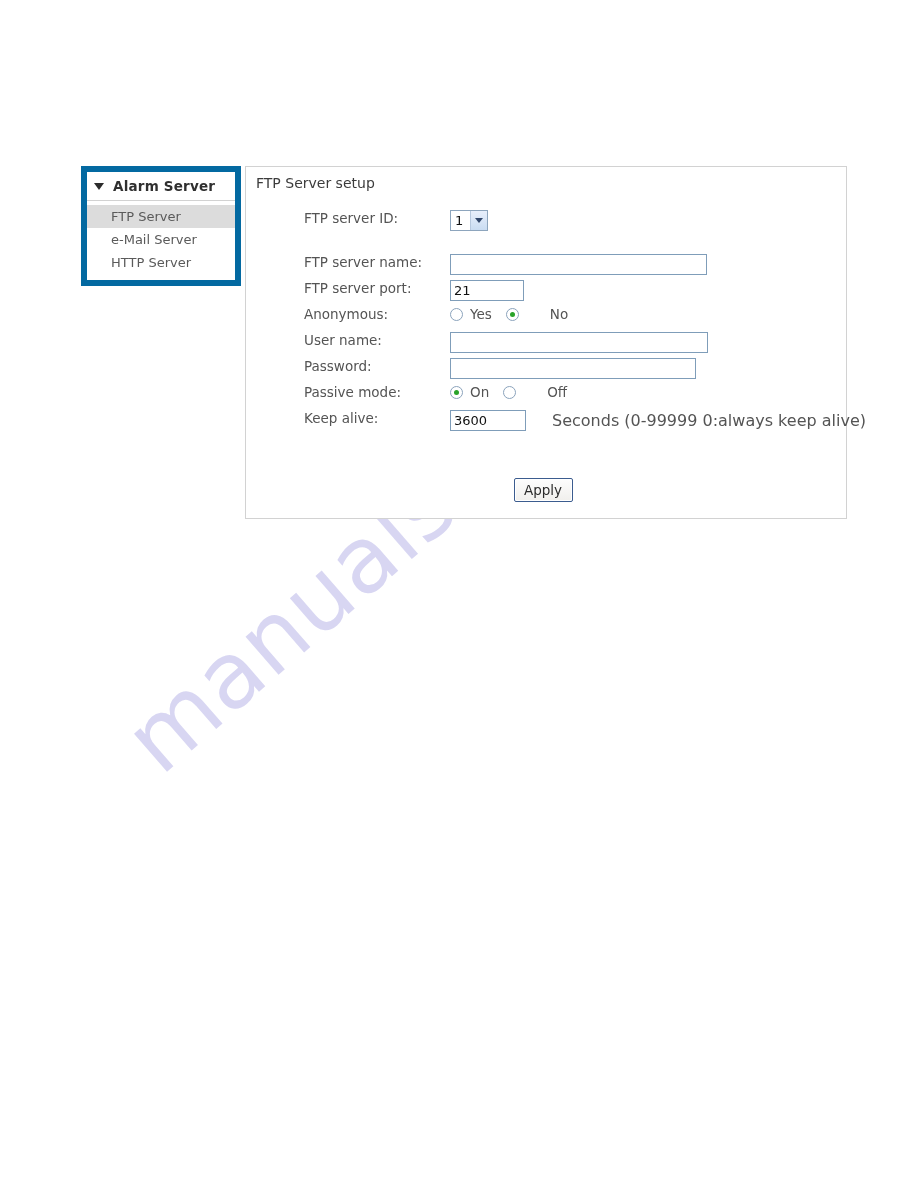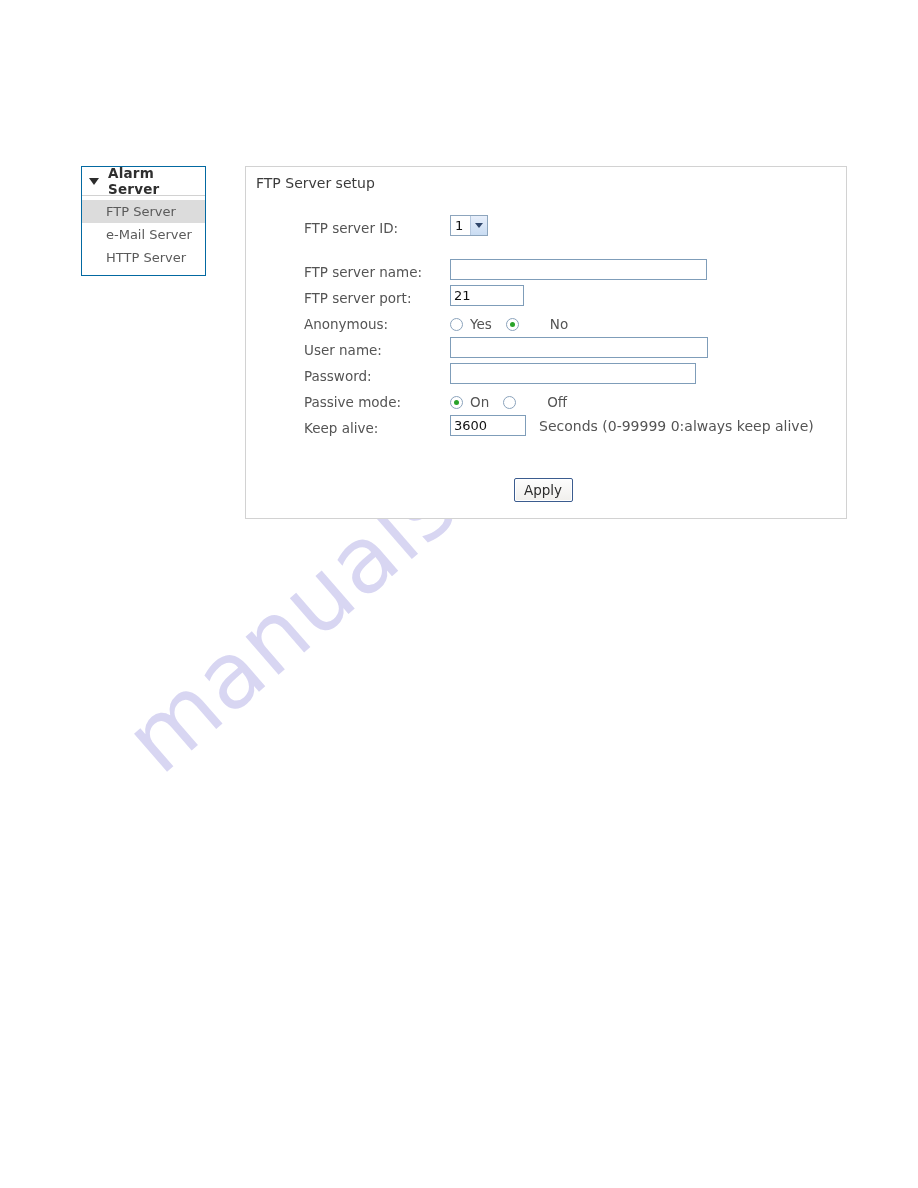--- a/index.html
+++ b/index.html
@@ -40,24 +40,24 @@
     transform: rotate(-41deg);
     transform-origin: left center;
     white-space: nowrap;
   }
 
   
   #sidebar {
     position: absolute;
     left: 81px;
     top: 166px;
-    width: 125px;
-    box-sizing: border-box;
-    background: #ffffff;
-    border: 1px solid #0369a1;
+    width: 160px;
+    box-sizing: border-box;
+    background: #ffffff;
+    border: 6px solid #0369a1;
     z-index: 10;
   }
   #sidebar .menu-header {
     display: flex;
     align-items: center;
     height: 28px;
     border-bottom: 1px solid #d2d2d2;
     padding-left: 7px;
   }
   #sidebar .caret {
@@ -110,21 +110,21 @@
     color: #3c3c3c;
   }
 
   .form {
     position: absolute;
     left: 58px;
     top: 43px;
   }
   .form-row {
     display: flex;
-    align-items: flex-end;
+    align-items: flex-start;
     height: 26px;
   }
   .form-row.row-id { height: 26px; }
   .spacer-row { height: 18px; }
 
   .label {
     width: 146px;
     flex: 0 0 146px;
     font-size: 13.5px;
     color: #545454;
@@ -223,24 +223,24 @@
     border-radius: 50%;
     background: #29a329;
   }
   .radio-label {
     font-size: 13.5px;
     color: #545454;
     white-space: nowrap;
   }
 
   .suffix {
-    font-size: 14px;
+    font-size: 16px;
     color: #545454;
     white-space: nowrap;
-    margin-left: 13px;
+    margin-left: 26px;
   }
 
   
   .apply-wrap {
     position: absolute;
     left: 0;
     top: 311px;
     width: 594px;
     display: flex;
     justify-content: center;

